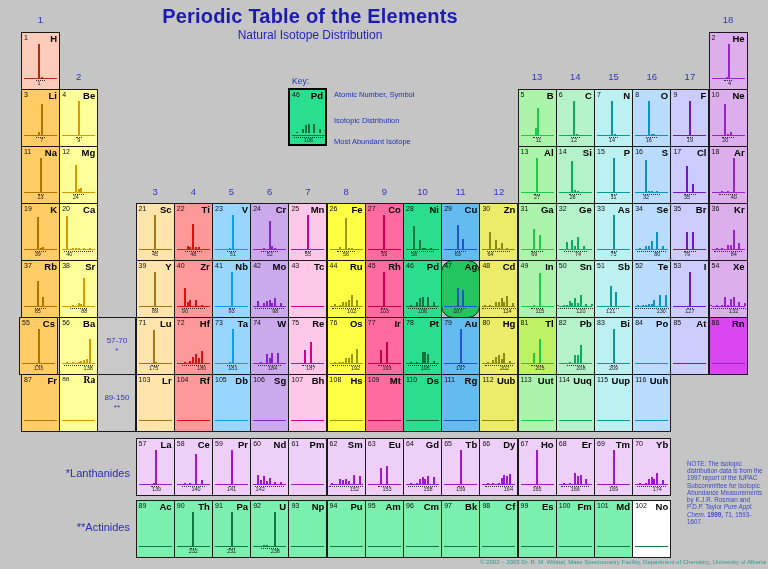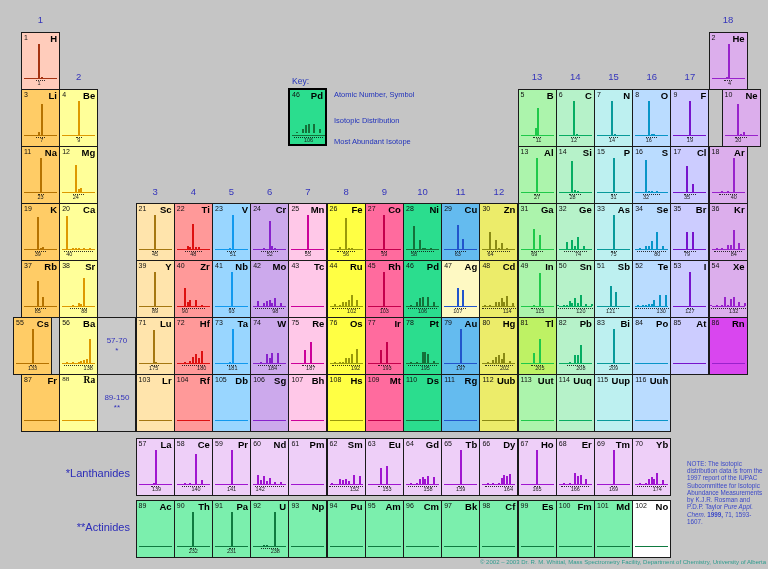--- a/index.html
+++ b/index.html
@@ -25,20 +25,22 @@
   .serieslabel{position:absolute;left:18px;width:112px;text-align:right;font-size:11px;color:#2B2BB8}
   .note{position:absolute;left:687px;top:460px;width:78px;font-size:6.3px;line-height:1.15;color:#3A47C8}
   .note .it{font-style:italic}
   .note .bd{font-weight:bold}
   .copyright{position:absolute;right:2px;top:559px;font-size:6px;color:#2E9C8E;white-space:nowrap}
 </style>
 </head>
 <body>
 
 <div id="stage">
+  <div class="title">Periodic Table of the Elements</div>
+  <div class="subtitle">Natural Isotope Distribution</div>
 
   <div class="keytitle">Key:</div>
   <div class="keyitem" style="top:90px">Atomic Number, Symbol</div>
   <div class="keyitem" style="top:116px">Isotopic Distribution</div>
   <div class="keyitem" style="top:137px">Most Abundant Isotope</div>
 
   <div class="serieslabel" style="top:467px">*Lanthanides</div>
   <div class="serieslabel" style="top:521px">**Actinides</div>
 
   <div class="note"><span>NOTE: The isotopic distribution data is from the 1997 report of the IUPAC Subcommittee for Isotopic Abundance Measurements by K.J.R. Rosman and P.D.P. Taylor </span><span class="it">Pure Appl. Chem.</span><span class="bd"> 1999,</span><span> 71, 1593-1607.</span></div>
@@ -119,21 +121,21 @@
         <div class="mass" style="left: 6.7px;">16</div>
       </div>
       <div class="cell" style="left: 670.4px; top: 89px; background: rgb(204, 204, 255);">
         <span class="num">9</span>
         <span class="sym">F</span>
         <div class="axis" style="background: rgb(119, 19, 204);"></div>
         <div class="bar" style="left: 17.5px; height: 34px; background: rgb(119, 19, 204);"></div>
         <div class="ticks" style="left: 15.5px; width: 6px;"></div>
         <div class="mass" style="left: 9.5px;">19</div>
       </div>
-      <div class="cell" style="left: 708.6px; top: 89px; background: rgb(220, 174, 236); margin-left: 13px;">
+      <div class="cell" style="left: 708.6px; top: 89px; background: rgb(220, 174, 236);">
         <span class="num">10</span>
         <span class="sym">Ne</span>
         <div class="axis" style="background: rgb(153, 34, 204);"></div>
         <div class="bar" style="left: 14.7px; height: 31px; background: rgb(153, 34, 204);"></div>
         <div class="bar" style="left: 17.5px; height: 1px; background: rgb(153, 34, 204);"></div>
         <div class="bar" style="left: 20.3px; height: 3px; background: rgb(153, 34, 204);"></div>
         <div class="ticks" style="left: 12.7px; width: 11.6px;"></div>
         <div class="mass" style="left: 6.7px;">20</div>
       </div>
       <div class="cell" style="left: 21px; top: 146px; background: rgb(255, 204, 102);">
@@ -492,21 +494,21 @@
         <div class="axis" style="background: rgb(20, 113, 58);"></div>
         <div class="bar" style="left: 6.3px; height: 1px; background: rgb(20, 113, 58);"></div>
         <div class="bar" style="left: 11.9px; height: 4px; background: rgb(20, 113, 58);"></div>
         <div class="bar" style="left: 14.7px; height: 8px; background: rgb(20, 113, 58);"></div>
         <div class="bar" style="left: 17.5px; height: 9px; background: rgb(20, 113, 58);"></div>
         <div class="bar" style="left: 23.1px; height: 9px; background: rgb(20, 113, 58);"></div>
         <div class="bar" style="left: 28.7px; height: 4px; background: rgb(20, 113, 58);"></div>
         <div class="ticks" style="left: 4.3px; width: 28.4px;"></div>
         <div class="mass" style="left: 9.5px;">106</div>
       </div>
-      <div class="cell" style="left: 441.2px; top: 260px; background: #fef9c3;">
+      <div class="cell" style="left: 441.2px; top: 260px; background: #22c55e; border-radius: 12px;">
         <span class="num">47</span>
         <span class="sym">Ag</span>
         <div class="axis" style="background: rgb(34, 85, 204);"></div>
         <div class="bar" style="left: 14.7px; height: 18px; background: rgb(34, 85, 204);"></div>
         <div class="bar" style="left: 20.3px; height: 16px; background: rgb(34, 85, 204);"></div>
         <div class="ticks" style="left: 12.7px; width: 11.6px;"></div>
         <div class="mass" style="left: 6.7px;">107</div>
       </div>
       <div class="cell" style="left: 479.4px; top: 260px; background: rgb(236, 236, 106);">
         <span class="num">48</span>
@@ -590,21 +592,21 @@
         <div class="bar" style="left: 11.9px; height: 1px; background: rgb(153, 34, 204);"></div>
         <div class="bar" style="left: 14.7px; height: 9px; background: rgb(153, 34, 204);"></div>
         <div class="bar" style="left: 17.5px; height: 1px; background: rgb(153, 34, 204);"></div>
         <div class="bar" style="left: 20.3px; height: 7px; background: rgb(153, 34, 204);"></div>
         <div class="bar" style="left: 23.1px; height: 9px; background: rgb(153, 34, 204);"></div>
         <div class="bar" style="left: 28.7px; height: 4px; background: rgb(153, 34, 204);"></div>
         <div class="bar" style="left: 34.3px; height: 3px; background: rgb(153, 34, 204);"></div>
         <div class="ticks" style="left: 1px; width: 35px;"></div>
         <div class="mass" style="left: 15.1px;">132</div>
       </div>
-      <div class="cell" style="left: 13px; top: 317px; background: rgb(255, 204, 102);">
+      <div class="cell" style="left: 19px; top: 317px; background: rgb(255, 204, 102);">
         <span class="num">55</span>
         <span class="sym">Cs</span>
         <div class="axis" style="background: rgb(181, 114, 0);"></div>
         <div class="bar" style="left: 17.5px; height: 34px; background: rgb(181, 114, 0);"></div>
         <div class="ticks" style="left: 15.5px; width: 6px;"></div>
         <div class="mass" style="left: 9.5px;">133</div>
       </div>
       <div class="cell" style="left: 59.2px; top: 317px; background: rgb(255, 255, 153);">
         <span class="num">56</span>
         <span class="sym">Ba</span>

